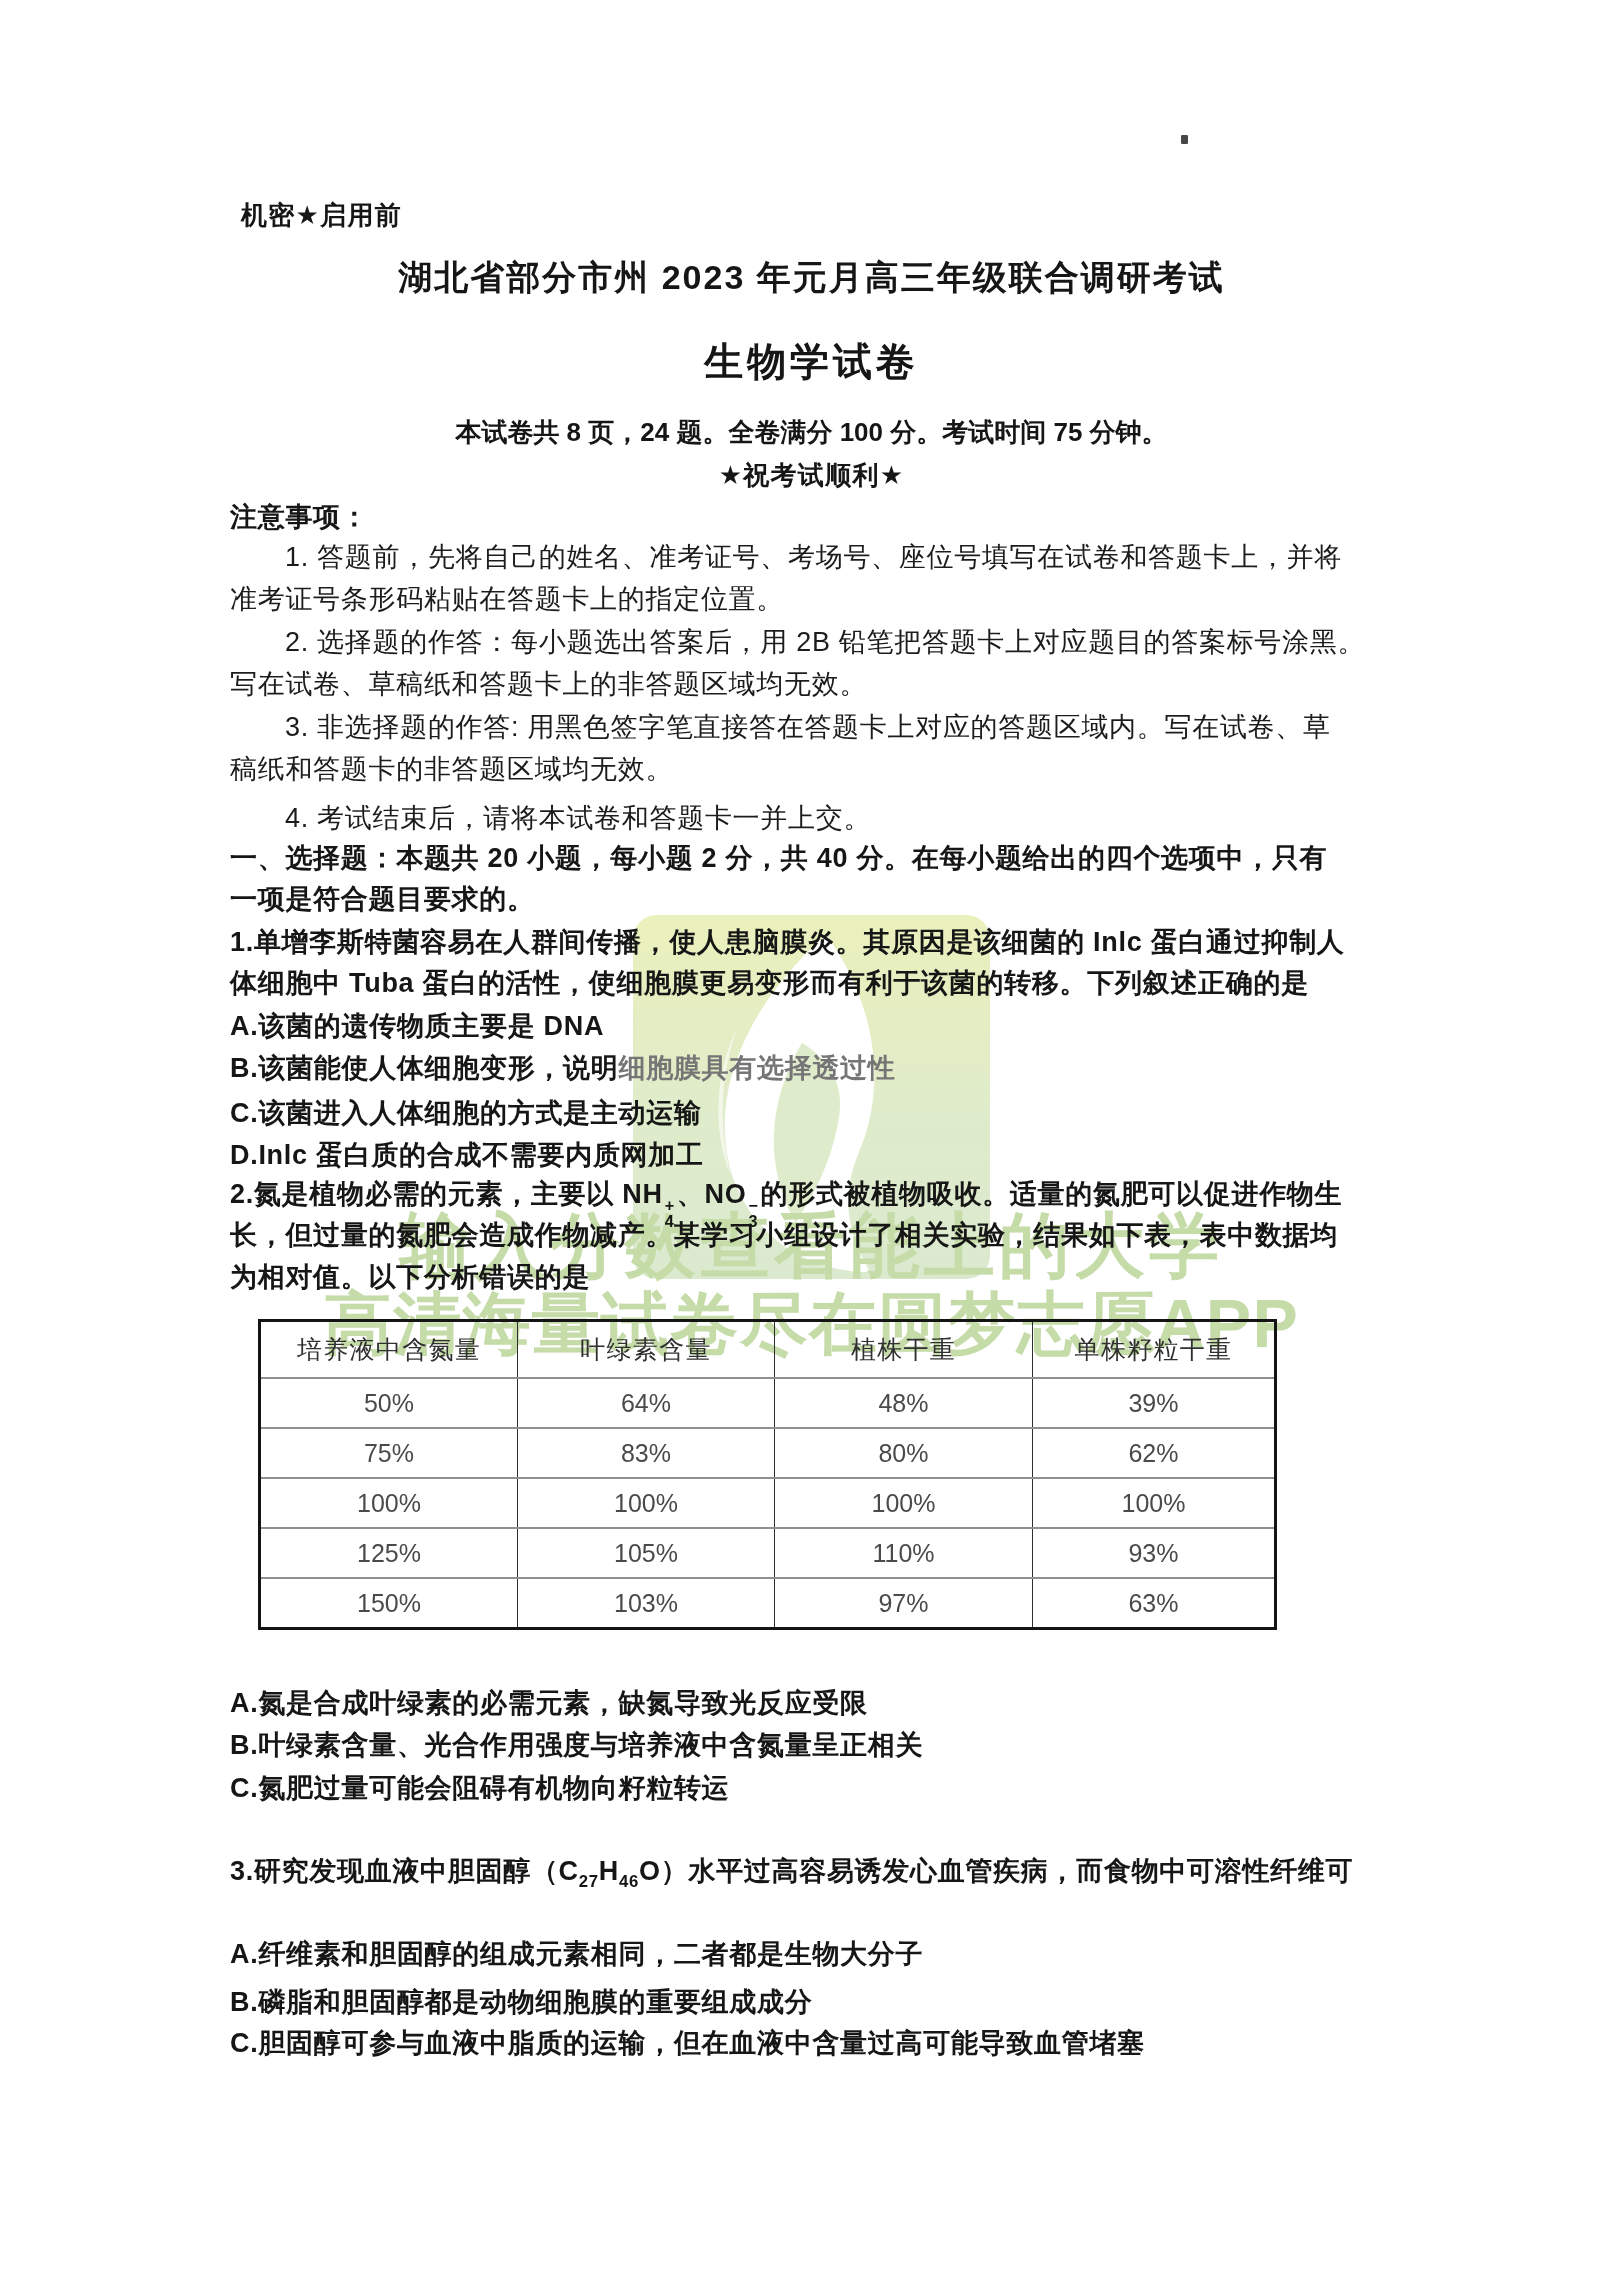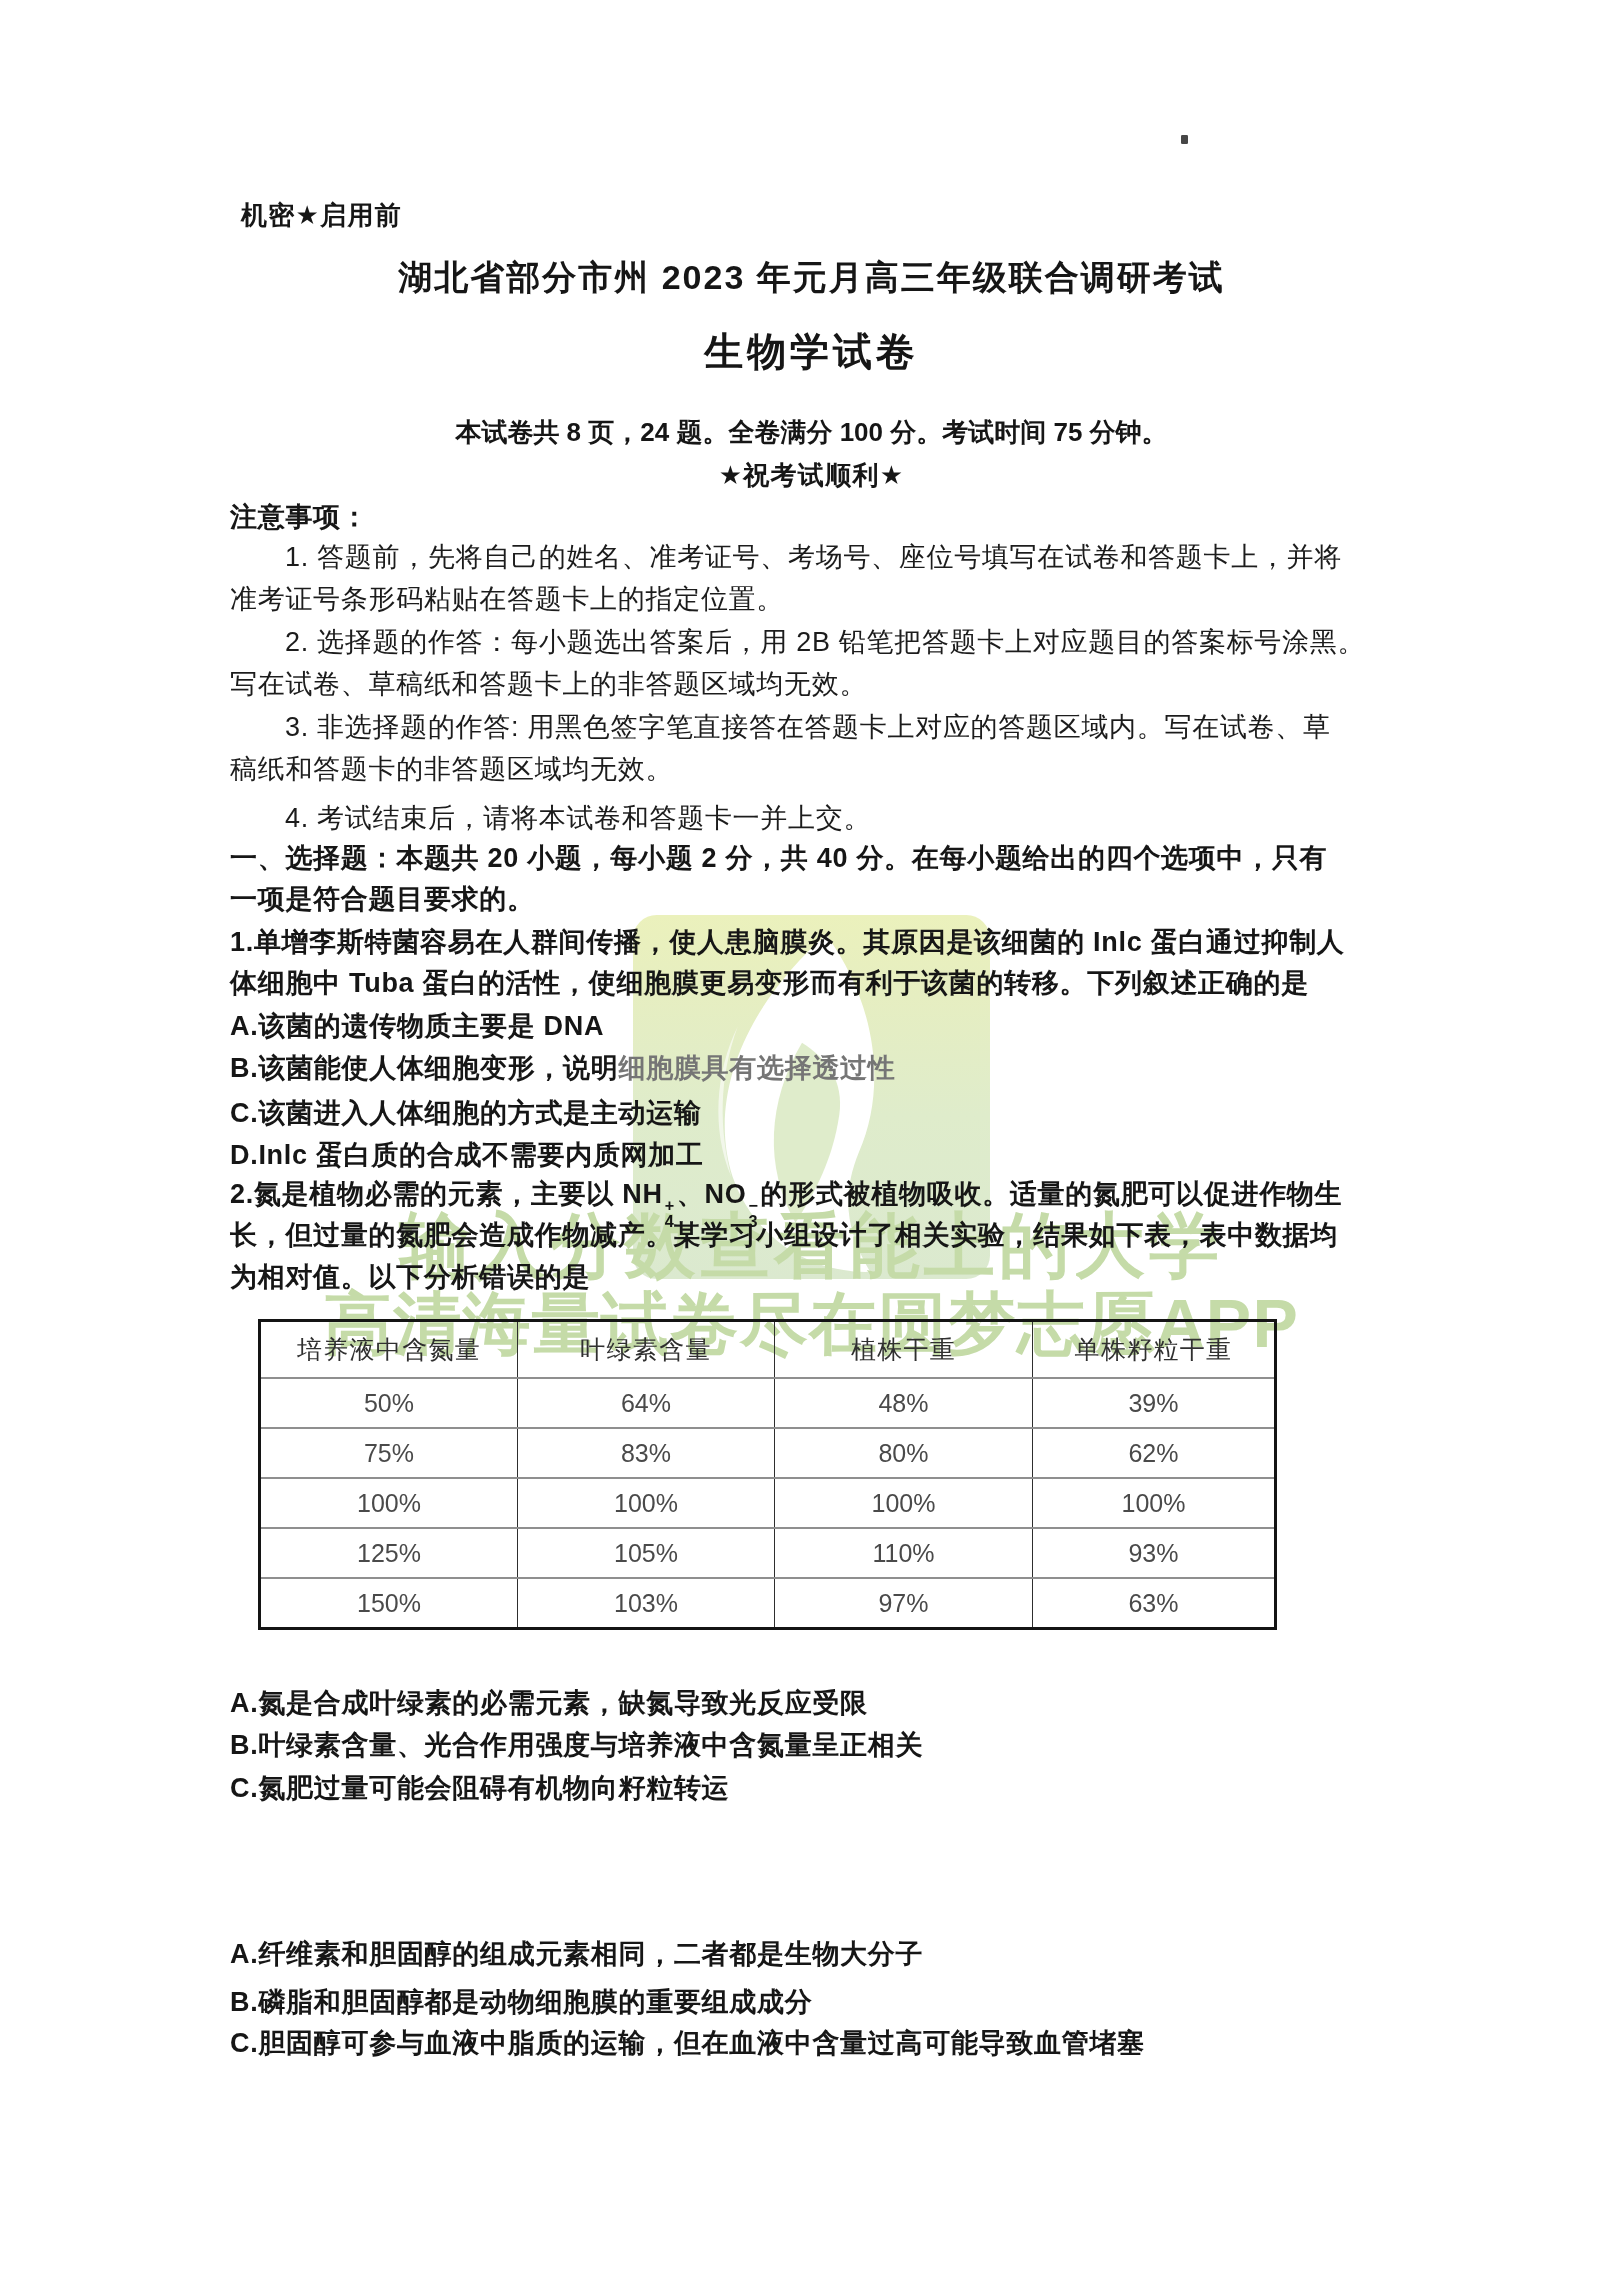--- a/index.html
+++ b/index.html
@@ -15,21 +15,21 @@
            color:#c5dba8;white-space:nowrap;line-height:1.15;}
   .wm1{top:1205px;font-size:71px;letter-spacing:3.9px;}
   .wm2{top:1284px;font-size:68px;letter-spacing:1.3px;}
 
   
   .content{position:absolute;inset:0;z-index:2;}
   .dot{position:absolute;left:1181px;top:135px;width:6.5px;height:8.5px;background:#474747;border-radius:1.3px;}
 
   .classification{position:absolute;left:241px;top:198px;font-size:26px;font-weight:bold;letter-spacing:1.3px;}
   .title{position:absolute;left:0;width:100%;top:255px;text-align:center;font-size:34px;font-weight:bold;letter-spacing:2px;}
-  .subject{position:absolute;left:0;width:100%;top:325px;text-align:center;font-size:39px;font-weight:bold;letter-spacing:3.9px;}
+  .subject{position:absolute;left:0;width:100%;top:335px;text-align:center;font-size:39px;font-weight:bold;letter-spacing:3.9px;}
   .info{position:absolute;left:0;width:100%;top:415px;text-align:center;font-size:26px;font-weight:600;}
   .wish{position:absolute;left:0;width:100%;top:458px;text-align:center;font-size:26px;font-weight:600;letter-spacing:1.3px;}
 
   .line{position:absolute;left:230px;font-size:27px;line-height:37px;white-space:nowrap;letter-spacing:0.7px;}
   .indent{left:285px;}
   .n{font-weight:400;color:#1c1c1c;}
   .b{font-weight:700;}
   .q{font-weight:600;}
   .light{color:#757575;}
 
@@ -151,19 +151,20 @@
         <td>97%</td>
         <td>63%</td>
       </tr>
     </tbody>
       </table>
 
     <div class="line q" style="top:1685px">A.氮是合成叶绿素的必需元素，缺氮导致光反应受限</div>
     <div class="line q" style="top:1727px">B.叶绿素含量、光合作用强度与培养液中含氮量呈正相关</div>
     <div class="line q" style="top:1770px">C.氮肥过量可能会阻碍有机物向籽粒转运</div>
 
+    <div class="line q" style="top:1853px"><span>3.研究发现血液中胆固醇（C</span><span class="subi">27</span><span>H</span><span class="subi">46</span><span>O）水平过高容易诱发心血管疾病，而食物中可溶性纤维可</span></div>
     <div class="line q" style="top:1936px">A.纤维素和胆固醇的组成元素相同，二者都是生物大分子</div>
     <div class="line q" style="top:2025px">C.胆固醇可参与血液中脂质的运输，但在血液中含量过高可能导致血管堵塞</div>
     <div class="line q" style="top:1984px">B.磷脂和胆固醇都是动物细胞膜的重要组成成分</div>
 
   </div>
 </div>
 
 
 </body></html>

